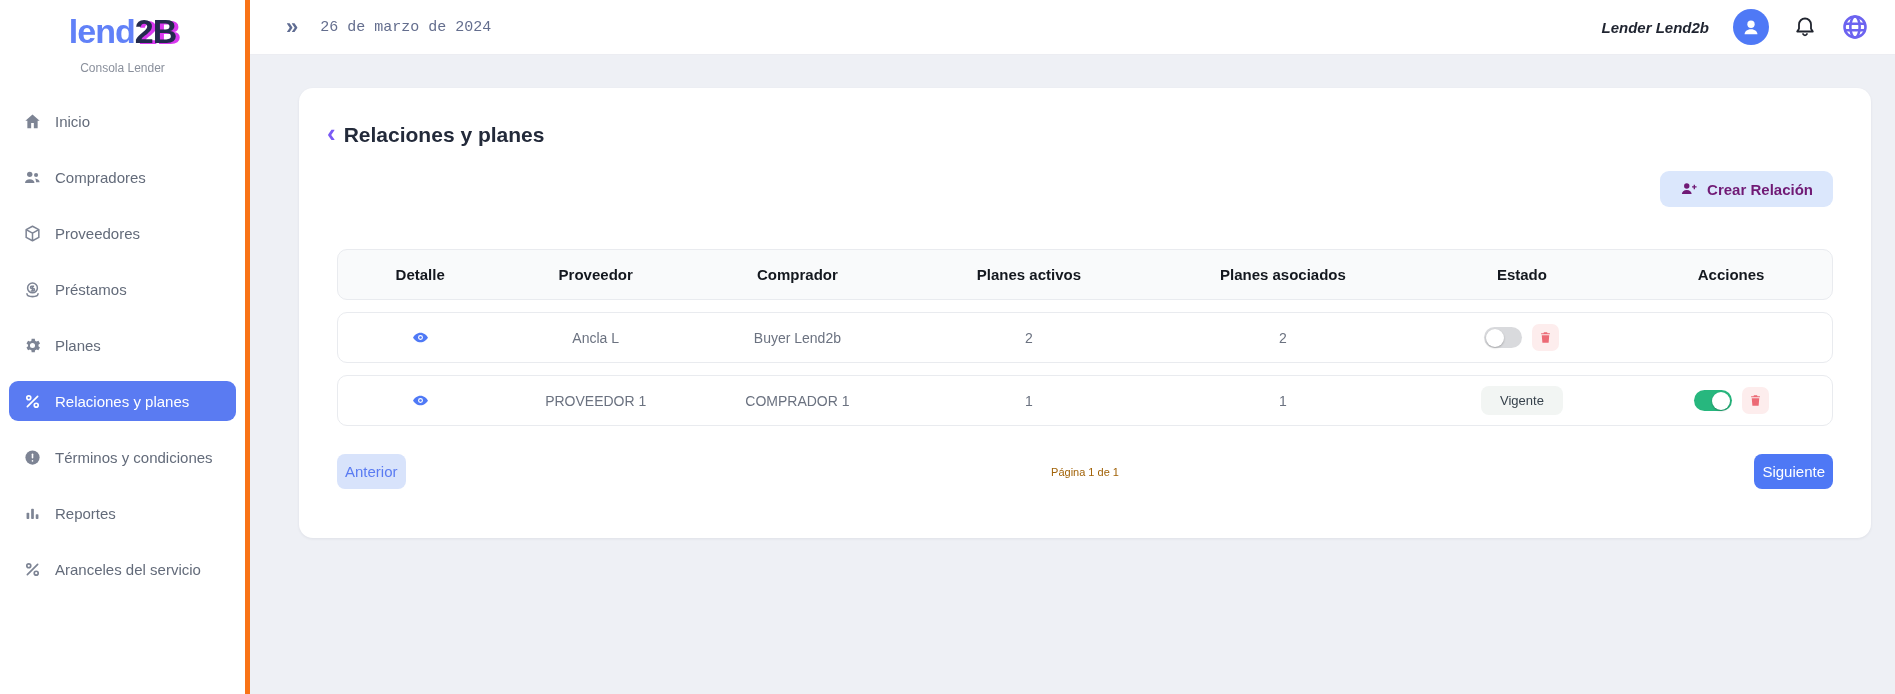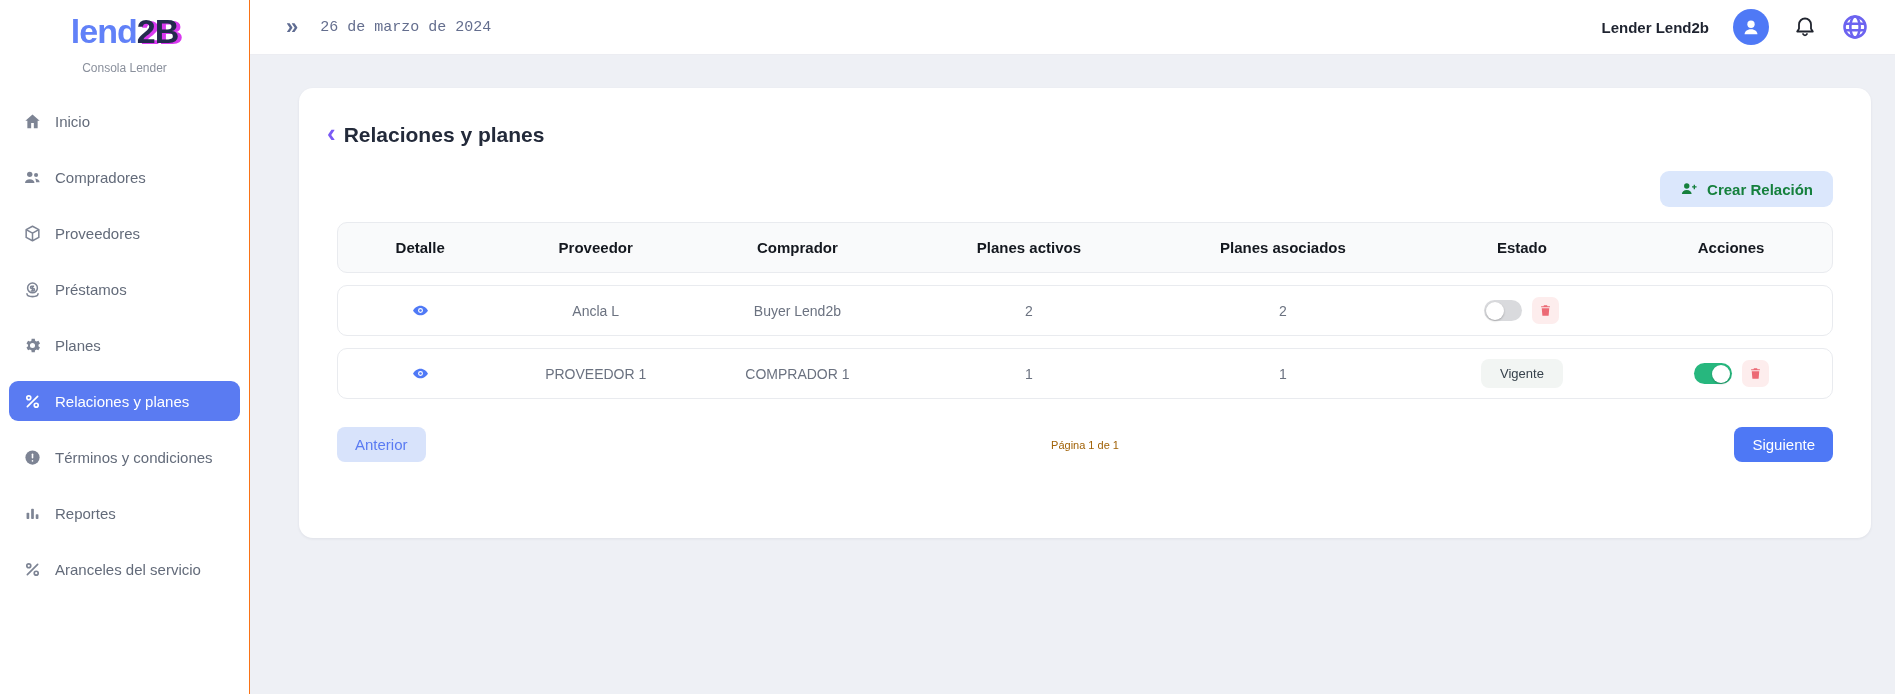--- a/index.html
+++ b/index.html
@@ -1,66 +1,66 @@
 <!DOCTYPE html>
 <html><head>
 <meta charset="utf-8">
 <style>
   * { margin:0; padding:0; box-sizing:border-box; }
   html,body { width:1895px; height:694px; overflow:hidden; background:#eef0f5;
               font-family:"Liberation Sans", sans-serif; }
   .app { display:flex; width:100%; height:100%; }
 
   
-  .sidebar { width:250px; height:100%; background:#ffffff; border-right:1px solid #f97316;
+  .sidebar { width:250px; height:100%; background:#ffffff; border-right:5px solid #f97316;
              flex-shrink:0; display:flex; flex-direction:column; }
   .logo-block { text-align:center; margin-top:12px; }
   .logo-text { font-size:34px; font-weight:bold; letter-spacing:-1px; }
   .logo-lend { color:#6181f8; }
   .logo-2b { color:#232a4d; text-shadow:4px 1px 0 #d938f0; }
   .logo-sub { font-size:12px; color:#8a909c; margin-top:10px; }
   .nav { margin-top:26px; padding:0 9px; }
   .nav-item { display:flex; align-items:center; gap:13px; height:40px; margin-bottom:16px;
               padding-left:13px; border-radius:9px; color:#636b7a; font-size:15px; cursor:pointer; }
   .nav-item .nicon { width:20px; height:20px; color:#7d8494; flex-shrink:0; display:flex; align-items:center; justify-content:center; }
   .nav-item.active { background:#5a7bf2; color:#ffffff; }
   .nav-item.active .nicon { color:#ffffff; }
   .nicon svg { width:19px; height:19px; display:block; }
 
   
   .main { flex:1; display:flex; flex-direction:column; min-width:0; }
   .topbar { height:55px; background:#ffffff; border-bottom:1px solid #ecedf2;
             display:flex; align-items:center; padding:0 26px 0 36px; }
   .collapse-ic { color:#5f6c92; font-size:22px; font-weight:bold; cursor:pointer; line-height:1; }
   .topbar-date { color:#646e8e; font-size:15px; margin-left:22px;font-family:Liberation Mono, monospace; }
-  .topbar-right { margin-left:auto; display:flex; align-items:center; gap:24px; }
+  .topbar-right { margin-left:auto; display:flex; align-items:center; gap:24px;font-style:italic; }
   .user-name { color:#1f2430; font-size:15px; font-weight:bold; }
   .avatar { width:36px; height:36px; border-radius:50%; background:#4f79f6; display:flex;
             align-items:center; justify-content:center; cursor:pointer; }
   .avatar svg { width:22px; height:22px; }
   .bell { color:#20242e; cursor:pointer; display:flex; }
   .bell svg { width:24px; height:24px; }
   .globe { color:#6c63f0; cursor:pointer; display:flex; }
   .globe svg { width:28px; height:28px; }
 
   
   .content { flex:1; padding:33px 24px 0 49px; }
   .card { background:#ffffff; border-radius:14px; box-shadow:0 1px 3px rgba(25,35,60,.07);
           padding:32px 38px 40px 38px; min-height:450px; }
   .title-row { display:flex; align-items:center; gap:8px; margin-left:-10px; }
   .back-ic { color:#7a5af5; font-size:26px; font-weight:bold; line-height:1; cursor:pointer; padding-bottom:3px; }
   .page-title { color:#232a3a; font-size:21px; font-weight:bold; }
   .actions-row { display:flex; justify-content:flex-end; margin-top:22px; }
-  .create-btn { display:flex; align-items:center; gap:9px; background:#dbe7fc; color:#15803d;
+  .create-btn { display:flex; align-items:center; gap:9px; background:#dbe7fc; color:#701a75;
                 border:none; border-radius:9px; padding:9px 20px; font-size:15px; font-weight:bold;
                 font-family:inherit; cursor:pointer; }
   .create-btn svg { width:18px; height:18px; }
 
   
-  .table { margin-top:15px; }
+  .table { margin-top:42px; }
   .trow { display:grid; grid-template-columns:11% 12.5% 14.5% 16.5% 17.5% 14.5% 13.5%;
           align-items:center; border:1px solid #e9ebef; border-radius:10px; height:51px;
           margin-bottom:12px; background:#ffffff; }
   .trow.thead { background:#f9fafb; height:51px; }
   .th { text-align:center; font-size:15px; font-weight:bold; color:#14181f; }
   .td { text-align:center; font-size:14px; color:#6b7280; display:flex; justify-content:center; align-items:center; }
   .eye-btn { color:#4f79f6; cursor:pointer; display:flex; }
   .eye-btn svg { width:17px; height:17px; }
   .badge { display:inline-block; padding:7px 19px; border-radius:8px; font-size:13px; }
   .badge.vencido { background:#fdecec; color:#e4707c; }
@@ -72,21 +72,21 @@
   .toggle .knob { position:absolute; top:1.5px; width:18px; height:18px; border-radius:50%;
                   background:#ffffff; box-shadow:0 1px 2px rgba(0,0,0,.25); }
   .toggle.off .knob { left:2px; }
   .toggle.on  .knob { right:2px; }
   .trash-btn { width:27px; height:27px; border-radius:7px; background:#fdeded; border:none;
                color:#ec6a75; display:flex; align-items:center; justify-content:center; cursor:pointer; }
   .trash-btn svg { width:15px; height:15px; }
 
   
   .pagination { display:flex; align-items:center; margin-top:28px; }
-  .pg-btn { border:none; border-radius:8px; font-size:15px; font-family:inherit; padding:9px 18px; cursor:pointer; }
+  .pg-btn { border:none; border-radius:8px; font-size:15px; font-family:inherit; padding:9px 8px; cursor:pointer; }
   .pg-prev { background:#d8e3fb; color:#5a7bf2; }
   .pg-next { background:#4e78f5; color:#ffffff; margin-left:auto; }
   .pg-label { position:absolute; left:50%; transform:translateX(-50%); color:#a16207; font-size:11px; }
   .pagination { position:relative; }
 </style>
 </head>
 <body>
 
 <div class="app">
 

